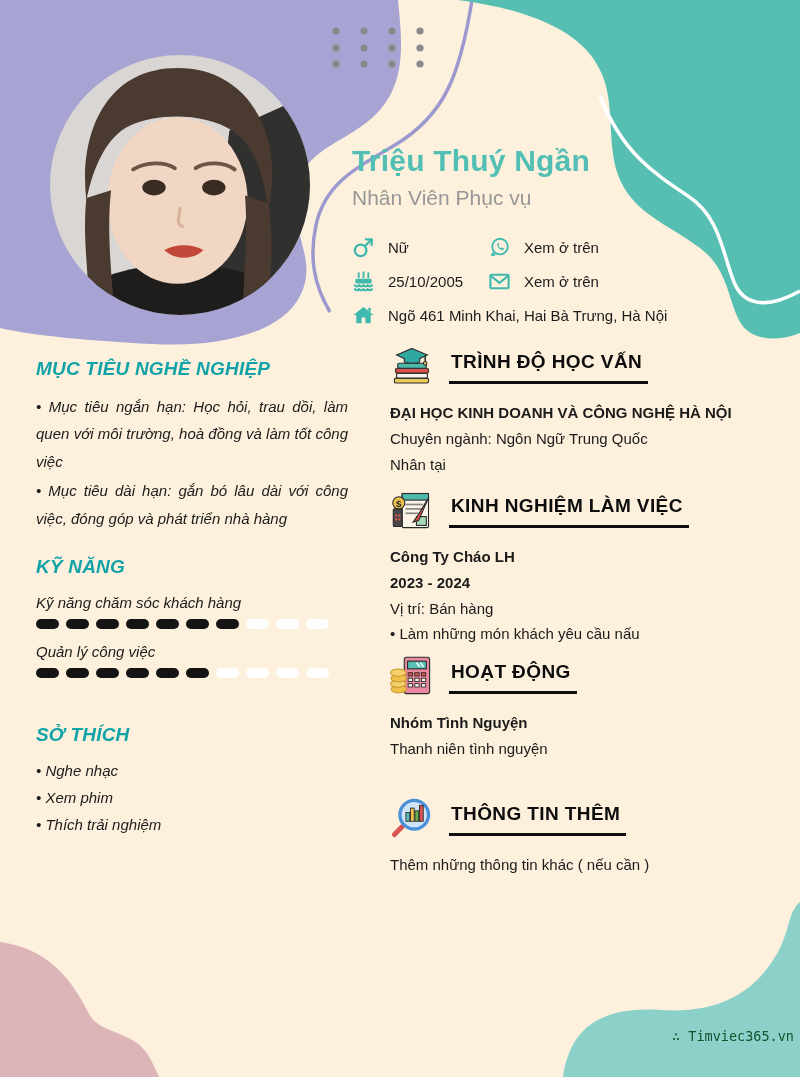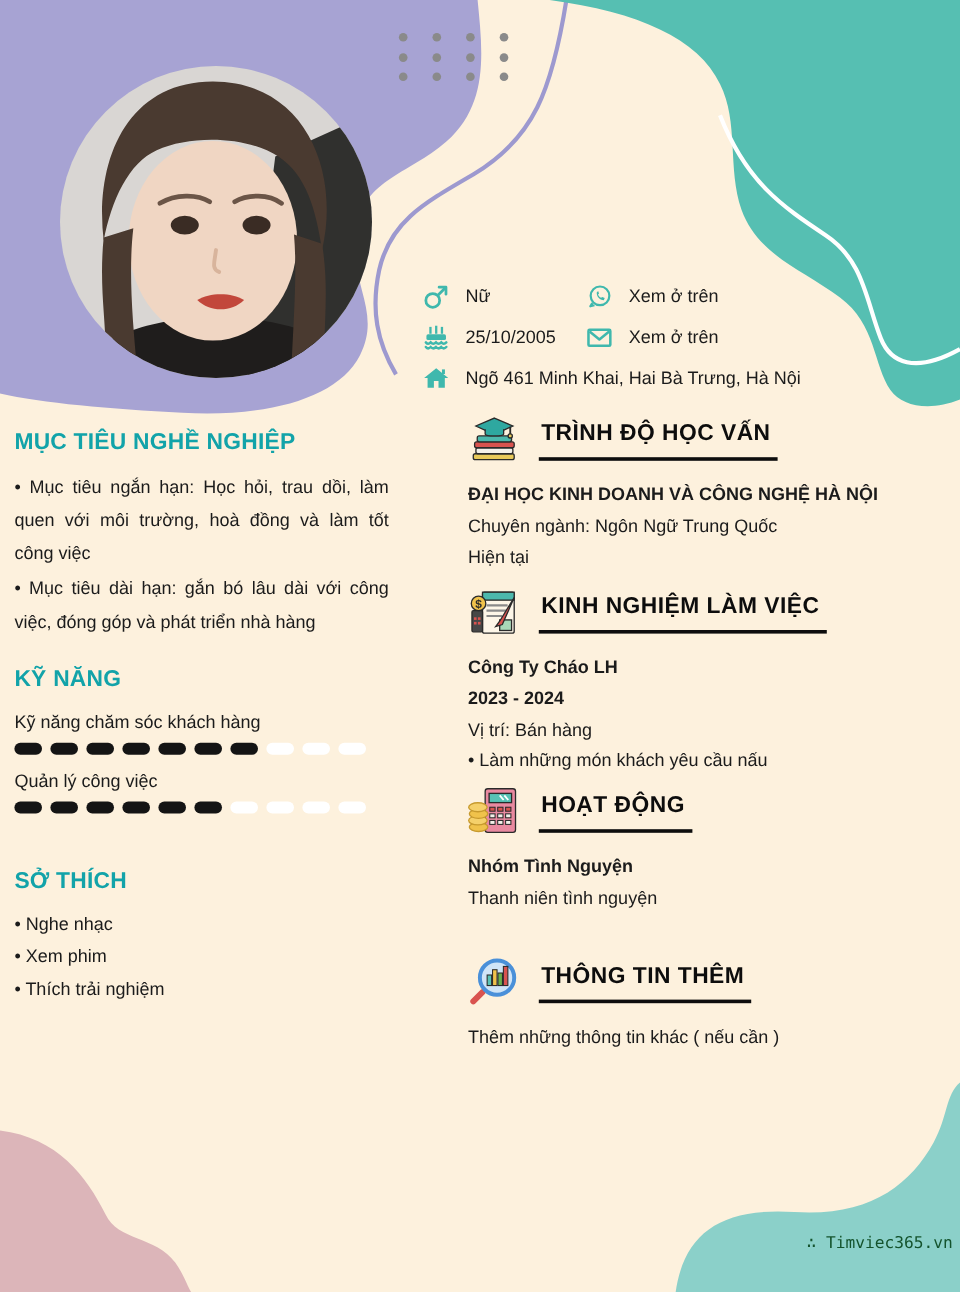--- a/index.html
+++ b/index.html
@@ -24,21 +24,21 @@
 
   
   .contact { position:absolute; left:352px; top:230px; width:440px; font-size:15px; }
   .c-row { display:flex; align-items:center; height:34px; }
   .c-item { display:flex; align-items:center; gap:13px; }
   .c-item.col1 { width:136px; }
   .c-icon { width:23px; height:23px; flex:0 0 auto; display:flex; align-items:center; justify-content:center; }
   .c-label { font-weight:500; }
 
   
-  .left-col { position:absolute; left:12px; top:358px; width:312px; }
+  .left-col { position:absolute; left:36px; top:358px; width:312px;font-style:italic; }
   .l-heading { color:#12a3a9; font-size:19px; font-weight:700; letter-spacing:.2px; }
   .objective-text { margin-top:13px; font-size:15px; line-height:1.83; text-align:justify; }
   .objective-text p + p { margin-top:2px; }
   .skills-block { margin-top:24px; }
   .skill { margin-top:16px; }
   .skill-label { font-size:15px; margin-bottom:8px; }
   .pill-row { display:flex; gap:7px; }
   .pill { width:23px; height:10px; border-radius:6px; background:#ffffff; }
   .pill.filled { background:#141414; }
   .skill + .skill { margin-top:14px; }
@@ -108,20 +108,24 @@
       <path d="M168,114 C174,152 166,176 172,200 L148,200 C150,158 152,132 150,108 Z" fill="#4a3a30"></path>
       <path d="M64,88 C74,82 88,82 96,87" fill="none" stroke="#6b5547" stroke-width="3" stroke-linecap="round"></path>
       <path d="M112,87 C120,82 134,82 142,88" fill="none" stroke="#6b5547" stroke-width="3" stroke-linecap="round"></path>
       <ellipse cx="80" cy="102" rx="9" ry="6" fill="#3a2c24"></ellipse>
       <ellipse cx="126" cy="102" rx="9" ry="6" fill="#3a2c24"></ellipse>
       <path d="M100,118 C99,126 97,130 102,132" fill="none" stroke="#d8b49c" stroke-width="2.5" stroke-linecap="round"></path>
       <path d="M88,150 C96,145 110,145 118,150 C110,158 96,158 88,150 Z" fill="#c2473b"></path>
     </svg>
   </div>
 
+  <div class="header">
+    <div class="name">Triệu Thuý Ngần</div>
+    <div class="job-title">Nhân Viên Phục vụ</div>
+  </div>
 
   <div class="contact">
     <div class="c-row">
       <div class="c-item col1">
         <span class="c-icon">
           <svg viewBox="0 0 24 24" width="23" height="23">
               <circle cx="9" cy="15" r="6" fill="none" stroke="#3fb8ad" stroke-width="2.4"></circle>
               <line x1="13.5" y1="10.5" x2="20" y2="4" stroke="#3fb8ad" stroke-width="2.4" stroke-linecap="round"></line>
               <polyline points="14.5,3.5 20.5,3.5 20.5,9.5" fill="none" stroke="#3fb8ad" stroke-width="2.4" stroke-linecap="round" stroke-linejoin="round"></polyline>
             </svg>
@@ -245,21 +249,21 @@
               <line x1="32" y1="10.5" x2="32" y2="16" stroke="#2a2a2a" stroke-width="1.4"></line>
               <circle cx="32" cy="17.5" r="1.6" fill="#e8c95a"></circle>
             </g>
           </svg>
         </span>
         <span class="s-title">TRÌNH ĐỘ HỌC VẤN</span>
       </div>
       <div class="s-body">
         <div class="b">ĐẠI HỌC KINH DOANH VÀ CÔNG NGHỆ HÀ NỘI</div>
         <div>Chuyên ngành: Ngôn Ngữ Trung Quốc</div>
-        <div>Hiện tại</div>
+        <div>Nhân tại</div>
       </div>
     </div>
 
     <div class="section s-exp">
       <div class="s-header">
         <span class="s-icon">
           <svg viewBox="0 0 40 40" width="44" height="44">
             <rect x="11" y="5" width="24" height="31" rx="1.5" fill="#fdf6e8" stroke="#2a2a2a"></rect>
             <rect x="11" y="5" width="24" height="6" fill="#4db8ac" stroke="#2a2a2a"></rect>
             <line x1="14" y1="15" x2="30" y2="15" stroke="#8a8a8a" stroke-width="1.6"></line>

